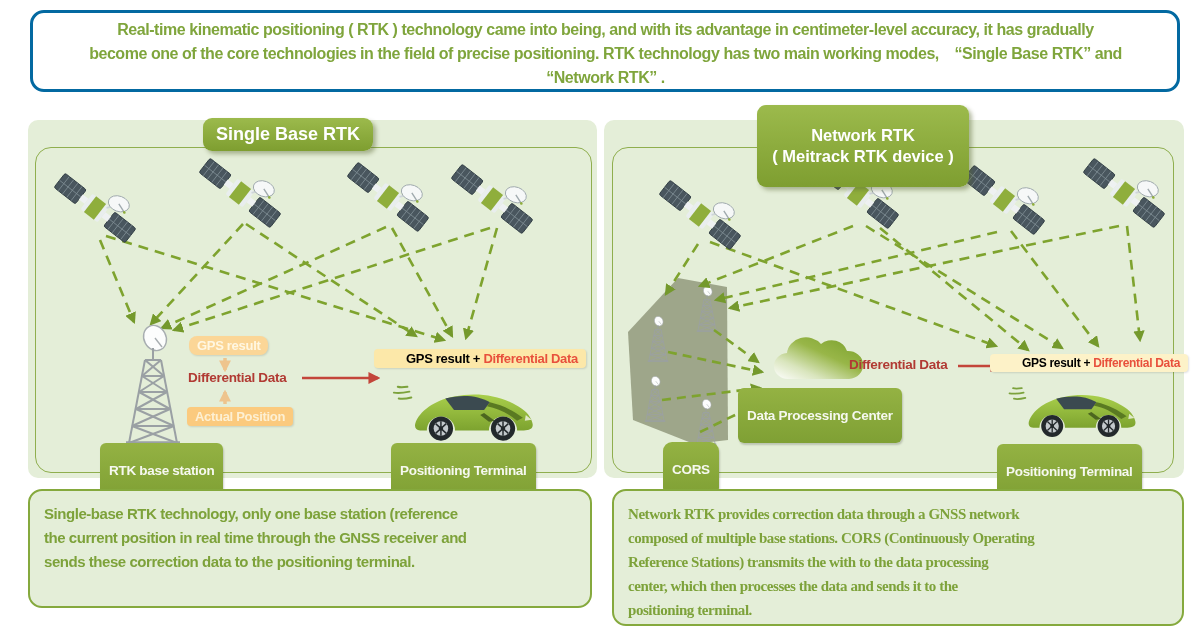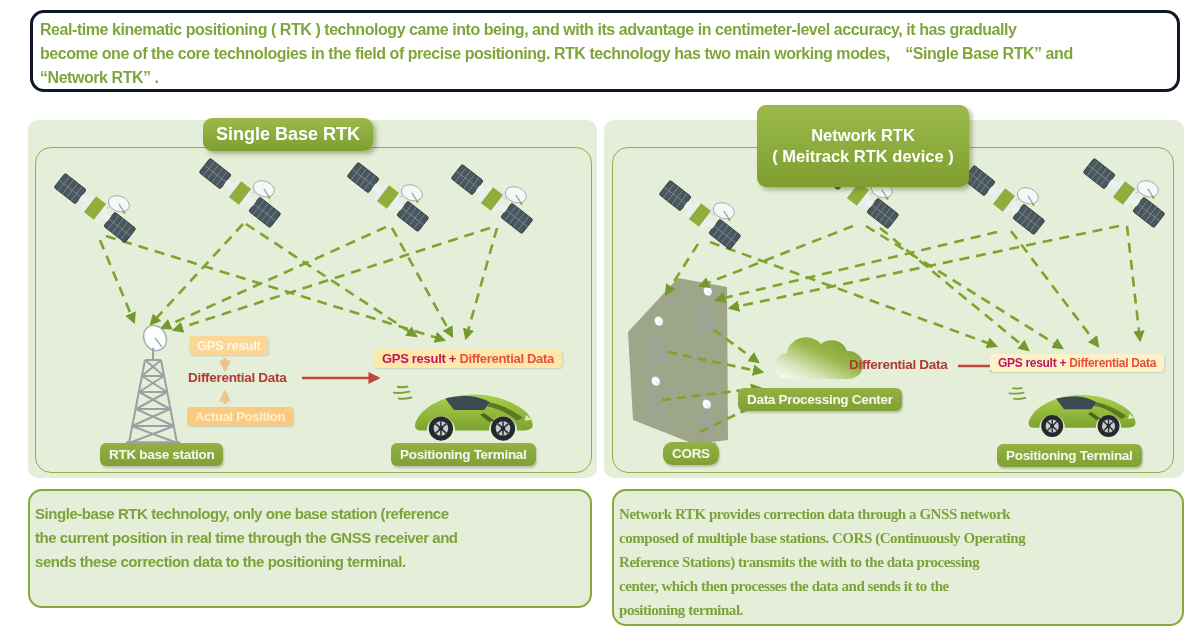--- a/index.html
+++ b/index.html
@@ -1,22 +1,22 @@
 <!DOCTYPE html>
 <html><head>
 <meta charset="utf-8">
 <style>
   html,body{margin:0;padding:0;background:#fff;}
   .page{position:relative;width:1200px;height:641px;background:#ffffff;
         font-family:"Liberation Sans",sans-serif;overflow:hidden;}
 
   
   .banner{position:absolute;left:30px;top:10px;width:1150px;height:82px;
-          box-sizing:border-box;border:3px solid #0f172a;border-radius:14px;
-          background:#ffffff;padding:5px 6px 5px 7px;}
+          box-sizing:border-box;border:3px solid #0369a1;border-radius:14px;
+          background:#ffffff;padding:5px 6px 5px 7px;text-align:center;}
   .banner .bline{color:#7fa53c;font-size:16px;font-weight:bold;line-height:24px;
                  letter-spacing:-0.45px;white-space:nowrap;}
 
   
   .panel-bg{position:absolute;background:#e4eed8;border-radius:10px;}
   .panel-bg.left{left:28px;top:120px;width:569px;height:358px;}
   .panel-bg.right{left:604px;top:120px;width:580px;height:358px;}
   .inner-frame{position:absolute;border:1.6px solid #8fae4e;border-radius:16px;
                background:transparent;}
   .inner-frame.left{left:35px;top:147px;width:555px;height:324px;}
@@ -25,40 +25,40 @@
   
   .title-badge{position:absolute;background:linear-gradient(180deg,#9cba4c,#7e9e30);
                color:#ffffff;font-weight:bold;border-radius:9px;text-align:center;
                box-shadow:3px 3px 4px rgba(90,105,50,.45);}
   .title-badge.left{left:203px;top:111px;width:170px;padding:6px 0;font-size:18px;margin-top:7px;}
   .title-badge.right{left:757px;top:105px;width:212px;padding:20px 0;font-size:16.5px;line-height:21px;}
 
   
   .glabel{position:absolute;background:linear-gradient(180deg,#94b243,#7fa034);
           color:rgba(255,255,255,.92);font-size:13.5px;font-weight:bold;
-          letter-spacing:-0.3px;padding:4px 9px;border-radius:6px;white-space:nowrap;
+          letter-spacing:-0.3px;padding:20px 9px;border-radius:6px;white-space:nowrap;
           box-shadow:1px 2px 2px rgba(0,0,0,.18);}
 
   
   .pbadge{position:absolute;border-radius:4px;font-size:13px;font-weight:bold;
           letter-spacing:-0.3px;padding:2px 8px;white-space:nowrap;
           box-shadow:1px 1px 2px rgba(0,0,0,.12);}
   .pbadge.gps{background:#fbd697;color:#fff7e2;}
   .pbadge.actual{background:#fbca7e;color:#fdf0d3;}
   .pbadge.combined-l{background:#fce8a9;font-size:13px;}
   .pbadge.combined-r{background:#fdf2c8;font-size:12px;}
-  .pbadge .pale{color:#be185d;}
+  .pbadge .pale{color:#000000;margin-left:24px;}
   .pbadge .red{color:#e8503c;}
 
   .redtext{position:absolute;color:#b13a33;font-size:13.5px;font-weight:bold;
            letter-spacing:-0.3px;white-space:nowrap;}
 
   
   .descbox{position:absolute;box-sizing:border-box;background:#e4eed8;
-           border:2.5px solid #85a93d;border-radius:14px;padding:11px 5px;}
+           border:2.5px solid #85a93d;border-radius:14px;padding:11px 14px;}
   .descbox.left{left:28px;top:489px;width:564px;height:119px;}
   .descbox.right{left:612px;top:489px;width:572px;height:137px;font-family:Liberation Serif, serif;}
   .descbox .dline{color:#7da23a;font-size:15px;font-weight:bold;line-height:24px;
                   letter-spacing:-0.45px;white-space:nowrap;}
 
   svg.diagram{position:absolute;left:0;top:0;}
 </style>
 </head>
 <body>
 
@@ -249,21 +249,21 @@
         <use href="#sat" transform="translate(700,215) rotate(38) scale(0.9)"></use>
         <use href="#sat" transform="translate(858,194) rotate(38) scale(0.9)"></use>
         <use href="#sat" transform="translate(1004,200) rotate(38) scale(0.9)"></use>
         <use href="#sat" transform="translate(1124,193) rotate(38) scale(0.9)"></use>
       </g>
     </g>
   </svg>
 
   <div class="title-badge left">Single Base RTK</div>
 
-  <div class="pbadge gps" style="left:189px;top:336px;">GPS result</div>
+  <div class="pbadge gps" style="left:189px;top:336px;border-radius:8px;">GPS result</div>
 
   <div class="redtext" style="left:188px;top:370px;">Differential Data</div>
 
   <div class="pbadge actual" style="left:187px;top:407px;">Actual Position</div>
 
   <div class="pbadge combined-l" style="left:374px;top:349px;"><span class="pale">GPS result + </span><span class="red">Differential Data</span></div>
 
   <div class="glabel" style="left:100px;top:443px;">RTK base station</div>
 
   <div class="glabel" style="left:391px;top:443px;">Positioning Terminal</div>

